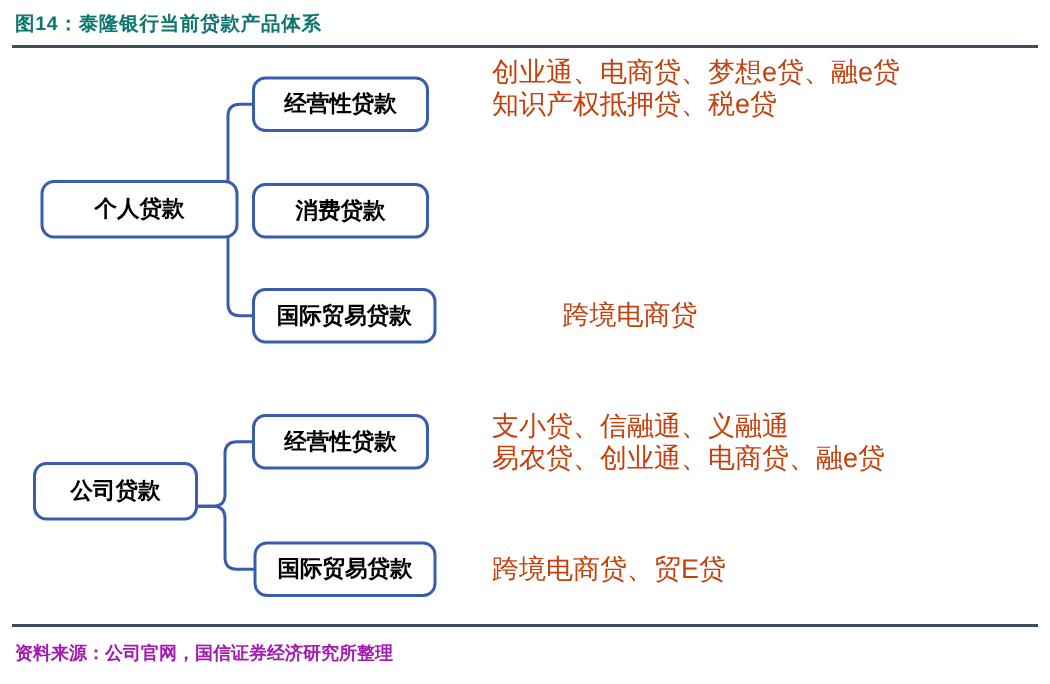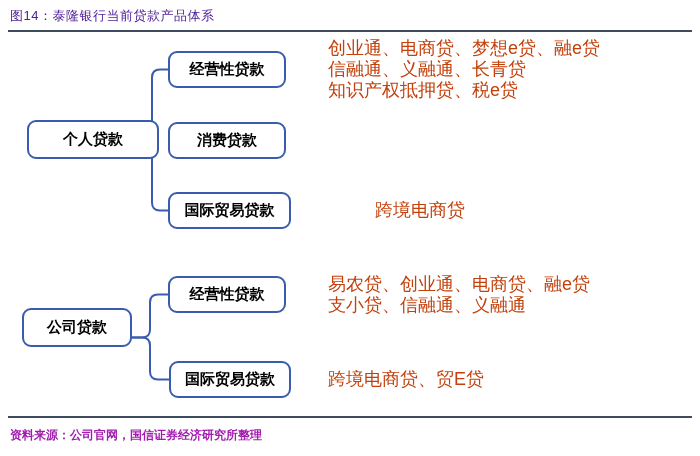--- a/index.html
+++ b/index.html
@@ -5,21 +5,21 @@
   html,body{margin:0;padding:0;background:#fff;}
   #figure{
     position:relative;
     width:700px;height:456px;
     background:#ffffff;
     font-family:"Liberation Sans","DejaVu Sans",sans-serif;
     overflow:hidden;
   }
   .fig-title{
     position:absolute;left:10px;top:7px;
-    font-size:13px;font-weight:normal;color:#4c1d95;
+    font-size:13px;font-weight:bold;color:#0f766e;
     letter-spacing:.5px;
   }
   .divider{
     position:absolute;left:8px;width:684px;height:2px;
     background:#3E4C5E;
   }
   .divider.top{top:30px;}
   .divider.bottom{top:416px;}
   .node{
     position:absolute;
@@ -58,37 +58,36 @@
 
     <path d="M168,294.5 H158 Q150,294.5 150,302.5 L150,329.5 Q150,337.5 142,337.5 L132,337.5"></path>
     <path d="M132,337.5 L142,337.5 Q150,337.5 150,345.5 L150,371.5 Q150,379.5 158,379.5 H169"></path>
   </svg>
 
   <div class="node" style="left:27px;top:120px;width:132px;height:39px;">个人贷款</div>
 
   <div class="node" style="left:168px;top:51px;width:118px;height:37px;">经营性贷款</div>
   <div class="products" style="top:38px;">
     <div>创业通、电商贷、梦想e贷、融e贷</div>
-    <div>信融通、义融通、长青贷</div>
     <div>知识产权抵押贷、税e贷</div>
   </div>
 
   <div class="node" style="left:168px;top:122px;width:118px;height:37px;">消费贷款</div>
 
   <div class="node" style="left:168px;top:192px;width:123px;height:37px;">国际贸易贷款</div>
   <div class="products" style="top:200px;margin-left:47px;">
     <div>跨境电商贷</div>
   </div>
 
   <div class="node" style="left:22px;top:308px;width:110px;height:39px;">公司贷款</div>
 
   <div class="node" style="left:168px;top:276px;width:118px;height:37px;">经营性贷款</div>
   <div class="products" style="top:274px;">
+    <div>支小贷、信融通、义融通</div>
     <div>易农贷、创业通、电商贷、融e贷</div>
-    <div>支小贷、信融通、义融通</div>
   </div>
 
   <div class="node" style="left:169px;top:361px;width:122px;height:37px;">国际贸易贷款</div>
   <div class="products" style="top:369px;">
     <div>跨境电商贷、贸E贷</div>
   </div>
 
   <div class="divider bottom"></div>
   <div class="source-note">资料来源：公司官网，国信证券经济研究所整理</div>
 

